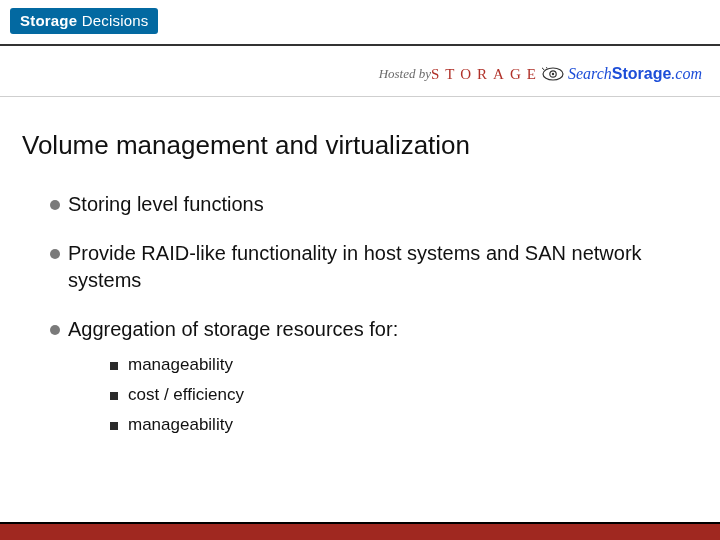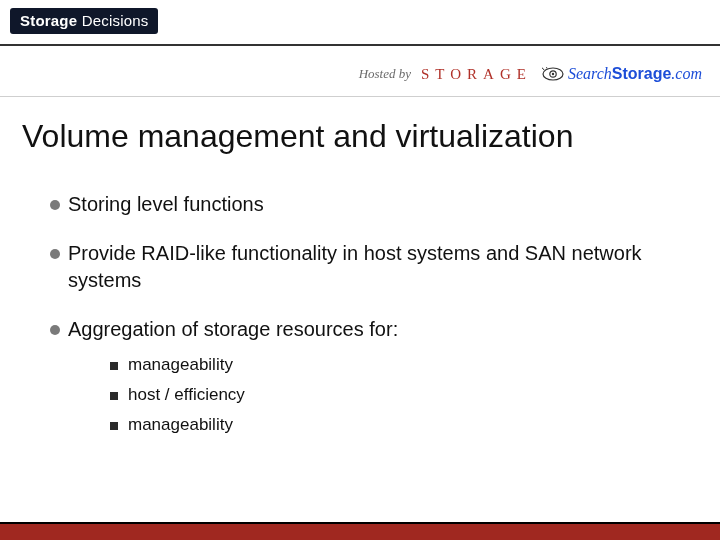--- a/index.html
+++ b/index.html
@@ -14,21 +14,21 @@
   .top-bar {
     width: 100%;
     height: 44px;
     background: #ffffff;
     position: relative;
   }
   .brand-badge {
     position: absolute;
     left: 10px;
     top: 8px;
-    background: #0f172a;
+    background: #0369a1;
     color: #ffffff;
     padding: 4px 10px 5px 10px;
     border-radius: 3px;
     font-family: Arial, Helvetica, sans-serif;
     font-weight: bold;
     font-size: 15px;
     letter-spacing: 0.2px;
   }
   .brand-badge .accent { color: #ffffff; font-weight: 400; }
   .divider {
@@ -42,21 +42,21 @@
   .hosted-row {
     position: absolute;
     top: 54px;
     left: 0;
     width: 100%;
     height: 40px;
     display: flex;
     align-items: center;
     justify-content: flex-end;
     padding-right: 18px;
-    gap: 10px;
+    gap: 0;
   }
   .hosted-label {
     font-family: Georgia, 'Times New Roman', serif;
     font-style: italic;
     color: #6a6a6a;
     font-size: 13px;
   }
   .storage-logo {
     font-family: "Times New Roman", Times, serif;
     letter-spacing: 6px;
@@ -80,23 +80,23 @@
   .thin-line {
     position: absolute;
     top: 96px;
     left: 0;
     width: 100%;
     height: 1px;
     background: #cfcfcf;
   }
   .slide-title {
     position: absolute;
-    top: 118px;
+    top: 130px;
     left: 22px;
-    font-size: 32px;
+    font-size: 26px;
     color: #111;
     font-weight: 400;
   }
   .content {
     position: absolute;
     top: 175px;
     left: 50px;
     right: 40px;
   }
   .bullet-l1 {
@@ -198,21 +198,21 @@
     <span>Aggregation of storage resources for:</span>
   </div>
 
   <div class="sub-list">
     <div class="bullet-l2">
       <span class="square"></span>
       <span>manageability</span>
     </div>
     <div class="bullet-l2">
       <span class="square"></span>
-      <span>host / efficiency</span>
+      <span>cost / efficiency</span>
     </div>
     <div class="bullet-l2">
       <span class="square"></span>
       <span>manageability</span>
     </div>
   </div>
 
 </div>
 
 <div class="footer-bar"></div>

